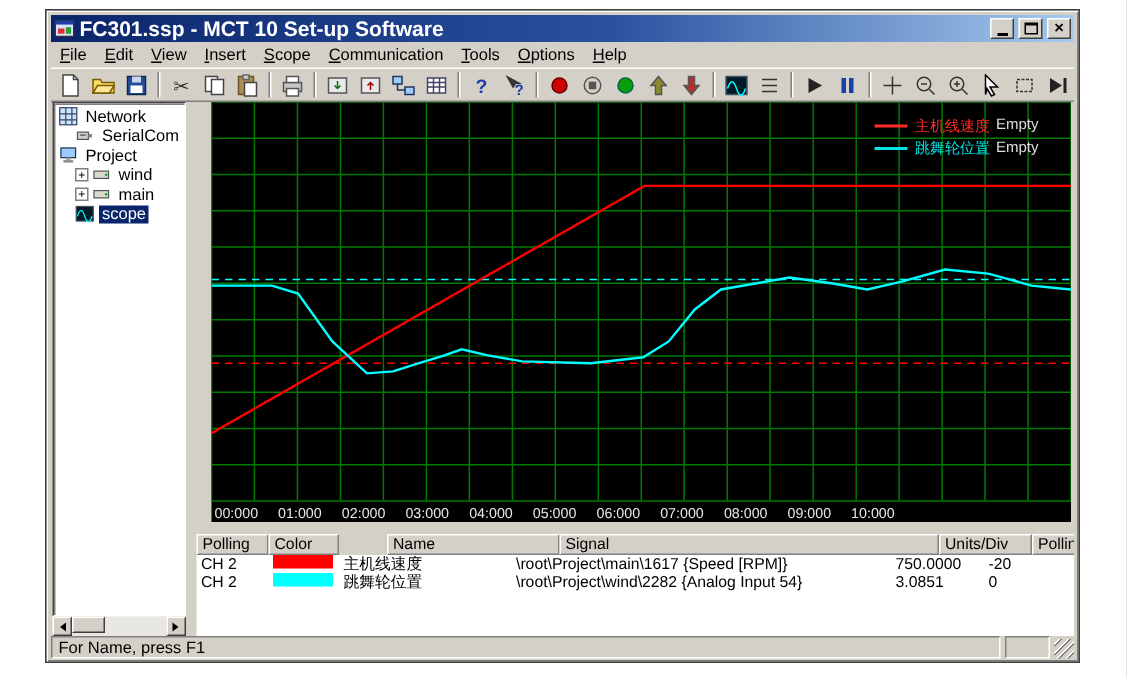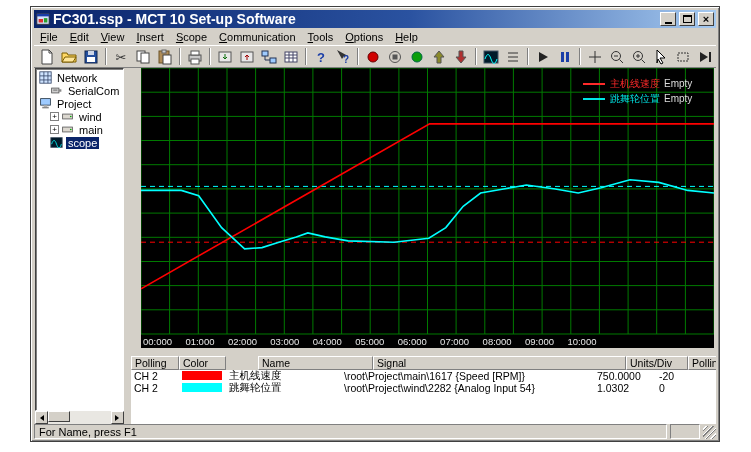--- a/index.html
+++ b/index.html
@@ -538,21 +538,21 @@
           <span class="td" style="width: 115px;">主机线速度</span>
           <span class="td" style="width: 253px;">\root\Project\main\1617 {Speed [RPM]}</span>
           <span class="td" style="width: 62px;">750.0000</span>
           <span class="td" style="width: 61px;">-20</span>
         </div>
         <div class="trow">
           <span class="td" style="width: 48px;">CH 2</span>
           <span class="td" style="width: 47px; padding: 0px;"><span class="swatch" style="display: inline-block; background: rgb(0, 255, 255);"></span></span>
           <span class="td" style="width: 115px;">跳舞轮位置</span>
           <span class="td" style="width: 253px;">\root\Project\wind\2282 {Analog Input 54}</span>
-          <span class="td" style="width: 62px;">1.0302</span>
+          <span class="td" style="width: 62px;">3.0851</span>
           <span class="td" style="width: 61px;">0</span>
         </div>
       </div>
   </div>
 
   <div class="statusbar">
     <div class="sb-main">
       <span>For Name, press F1</span>
     </div>
     <div class="sb-cell"></div>

